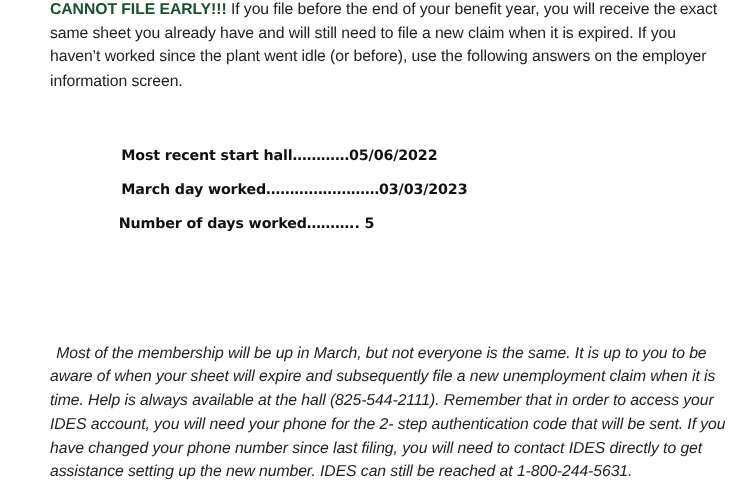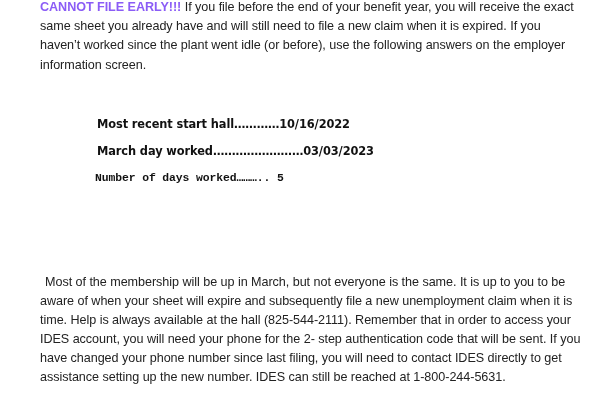--- a/index.html
+++ b/index.html
@@ -22,58 +22,59 @@
       width: 540px;
     }
     .para {
       font-size: 12.6px;
       line-height: 19.2px;
       margin: 0;
       letter-spacing: -0.05px;
     }
     .para .lead {
       font-weight: bold;
-      color: #8b5cf6;
+      color: #14532d;
     }
     .answers {
       position: absolute;
       left: 97px;
       top: 111px;
       margin: 0;
       padding: 0;
       list-style: none;
     }
     .answers li {
       font-family: "DejaVu Sans", sans-serif;
       font-weight: bold;
       font-size: 11.4px;
       line-height: 27px;
       color: #111111;
       white-space: nowrap;
       letter-spacing: -0.1px;
     }
-    .answers li.indent-neg { margin-left: -2px; font-family: Liberation Mono, monospace; }
+    .answers li.indent-neg { margin-left: -2px; }
     .para2 {
       position: absolute;
       left: 40px;
       top: 273px;
       width: 545px;
       font-size: 12.6px;
       line-height: 19.1px;
       margin: 0;
       text-indent: 5px;
       letter-spacing: -0.05px;
+      font-style: italic;
     }
   </style>
 </head>
 <body>
 
 <div class="doc">
   <p class="para"><span class="lead">CANNOT FILE EARLY!!!</span><span> If you file before the end of your benefit year, you will receive the exact same sheet you already have and will still need to file a new claim when it is expired.  If you haven’t worked since the plant went idle (or before), use the following answers on the employer information screen.</span></p>
 </div>
 
 <ul class="answers">
-  <li><span>Most recent start hall</span><span>…………</span><span>10/16/2022</span></li>
+  <li><span>Most recent start hall</span><span>…………</span><span>05/06/2022</span></li>
   <li><span>March day worked</span><span>……………………</span><span>03/03/2023</span></li>
   <li class="indent-neg"><span>Number of days worked</span><span>……….. </span><span>5</span></li>
 </ul>
 
 <p class="para2">Most of the membership will be up in March, but not everyone is the same.  It is up to you to be aware of when your sheet will expire and subsequently file a new unemployment claim when it is time.  Help is always available at the hall (825-544-2111).  Remember that in order to access your IDES account, you will need your phone for the 2- step authentication code that will be sent.  If you have changed your phone number since last filing, you will need to contact IDES directly to get assistance setting up the new number.  IDES can still be reached at 1-800-244-5631.</p>
 
 </body></html>

